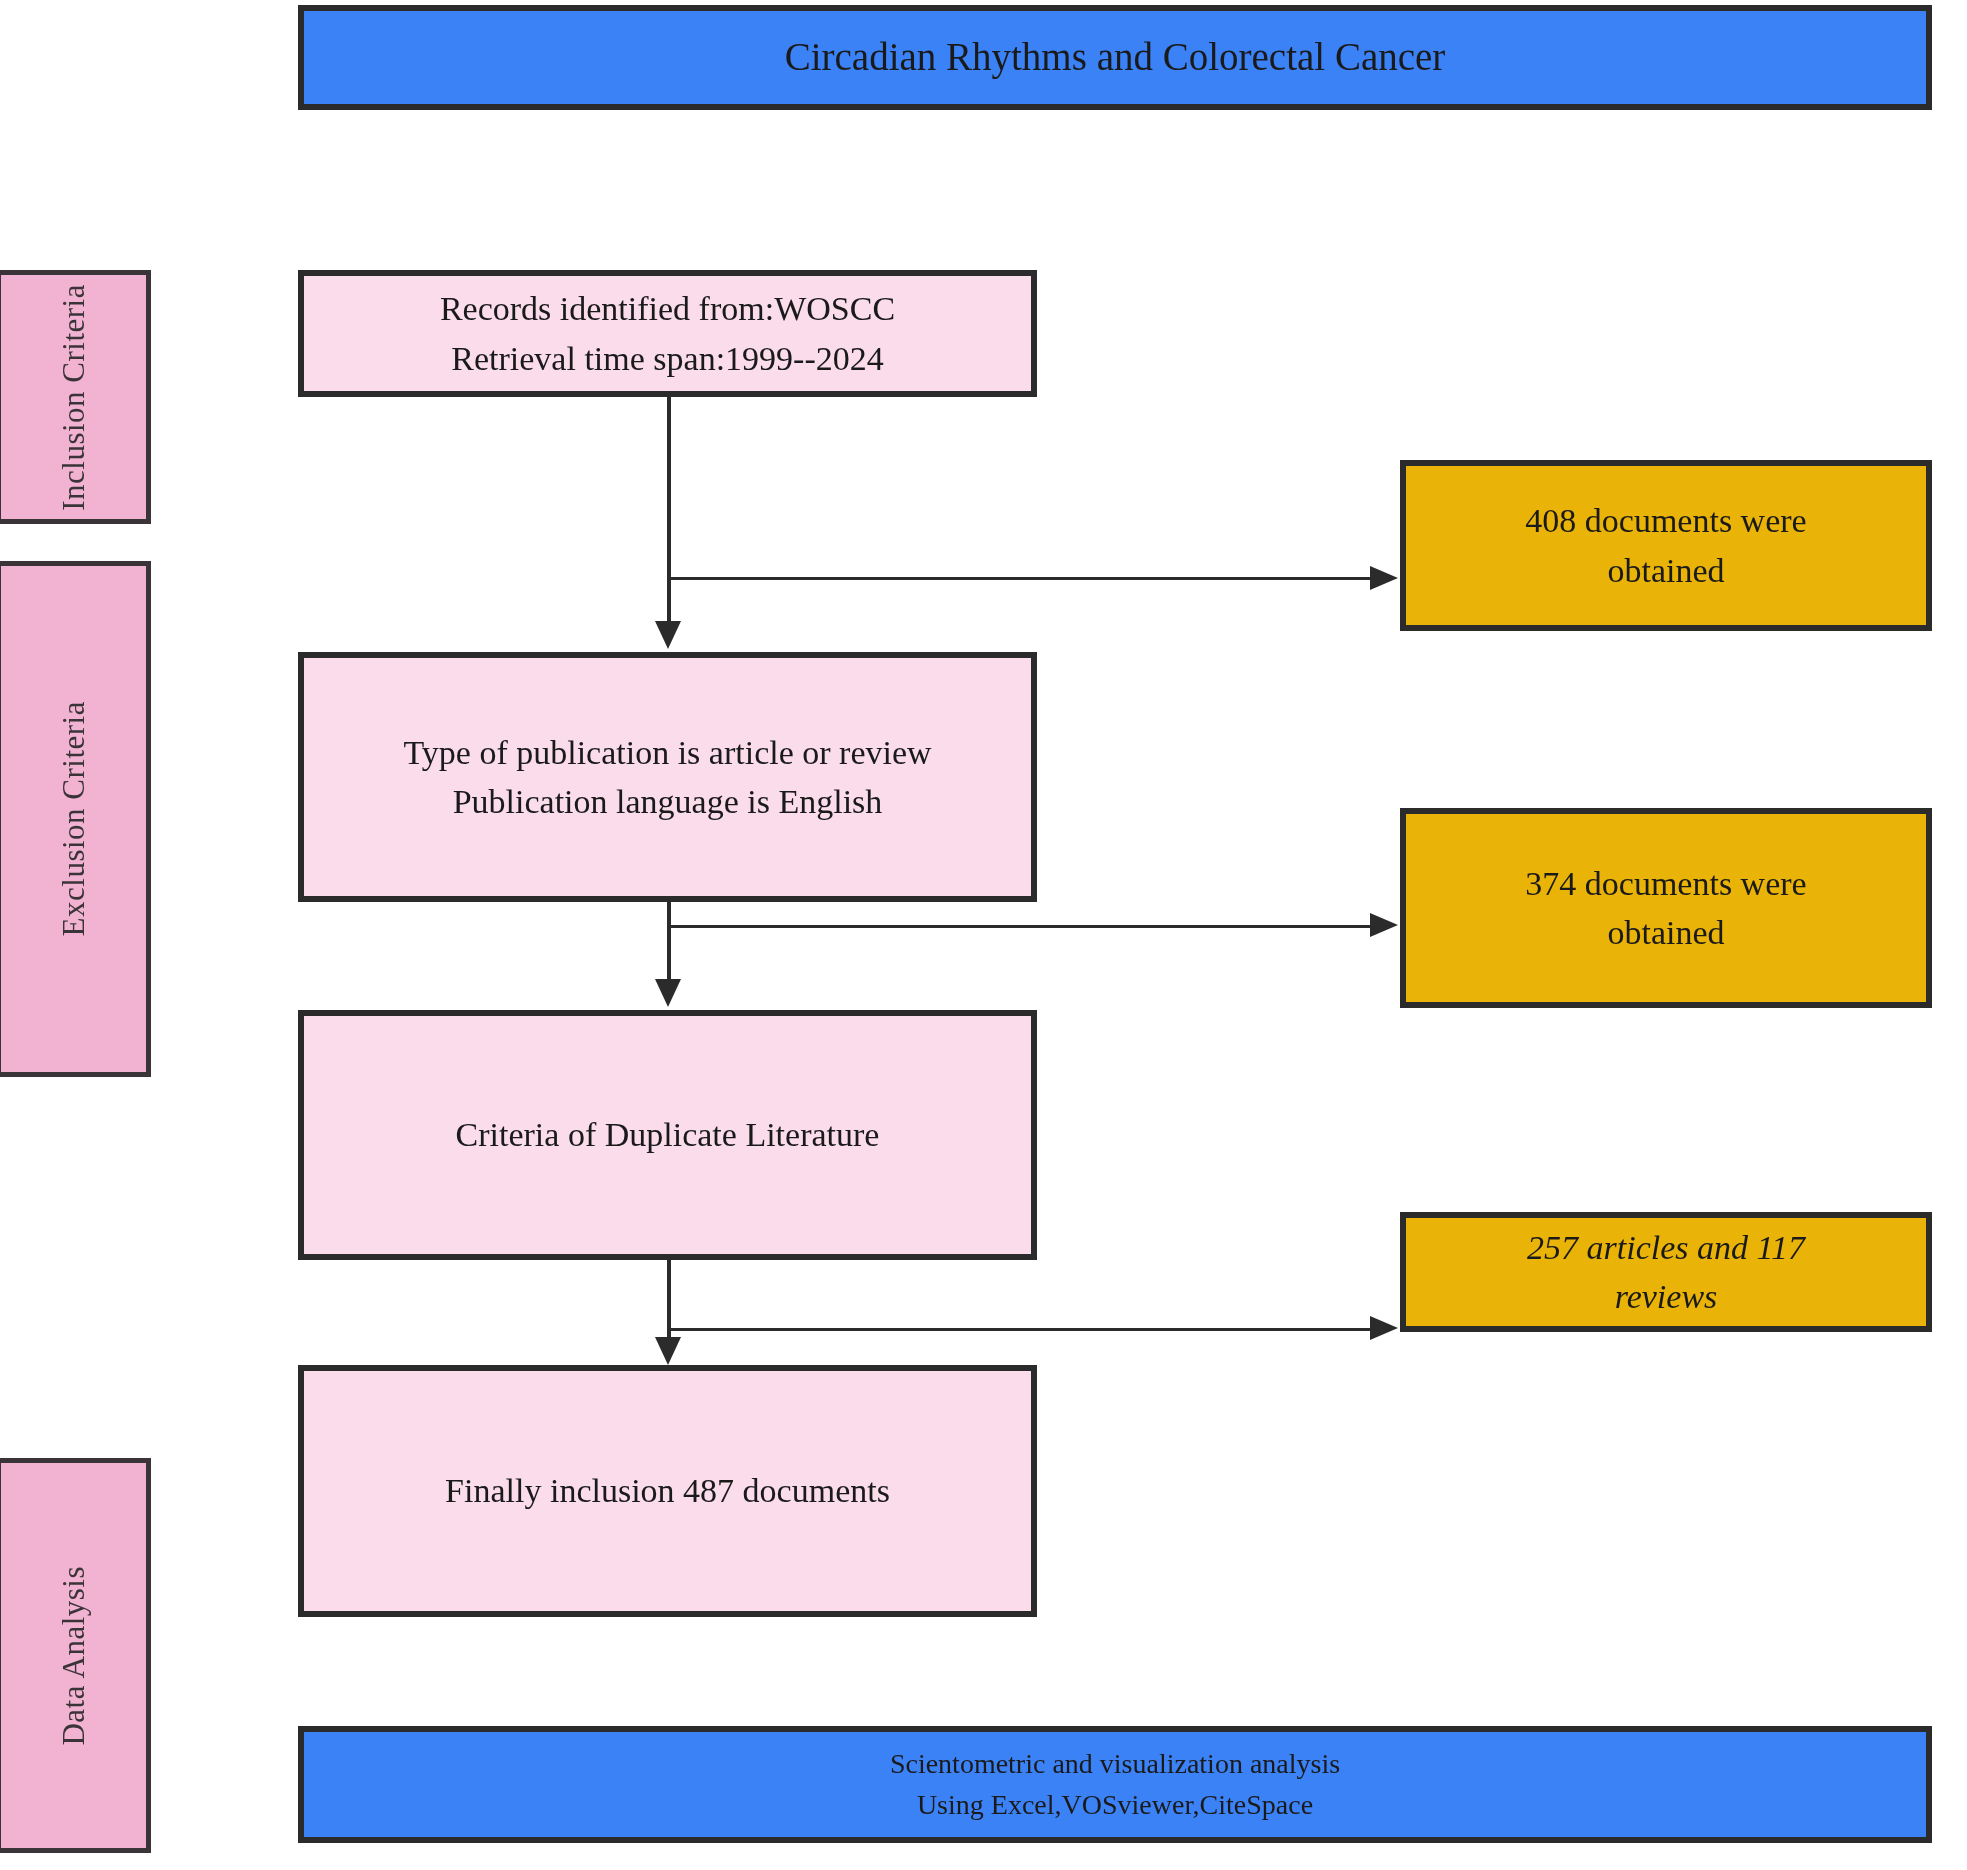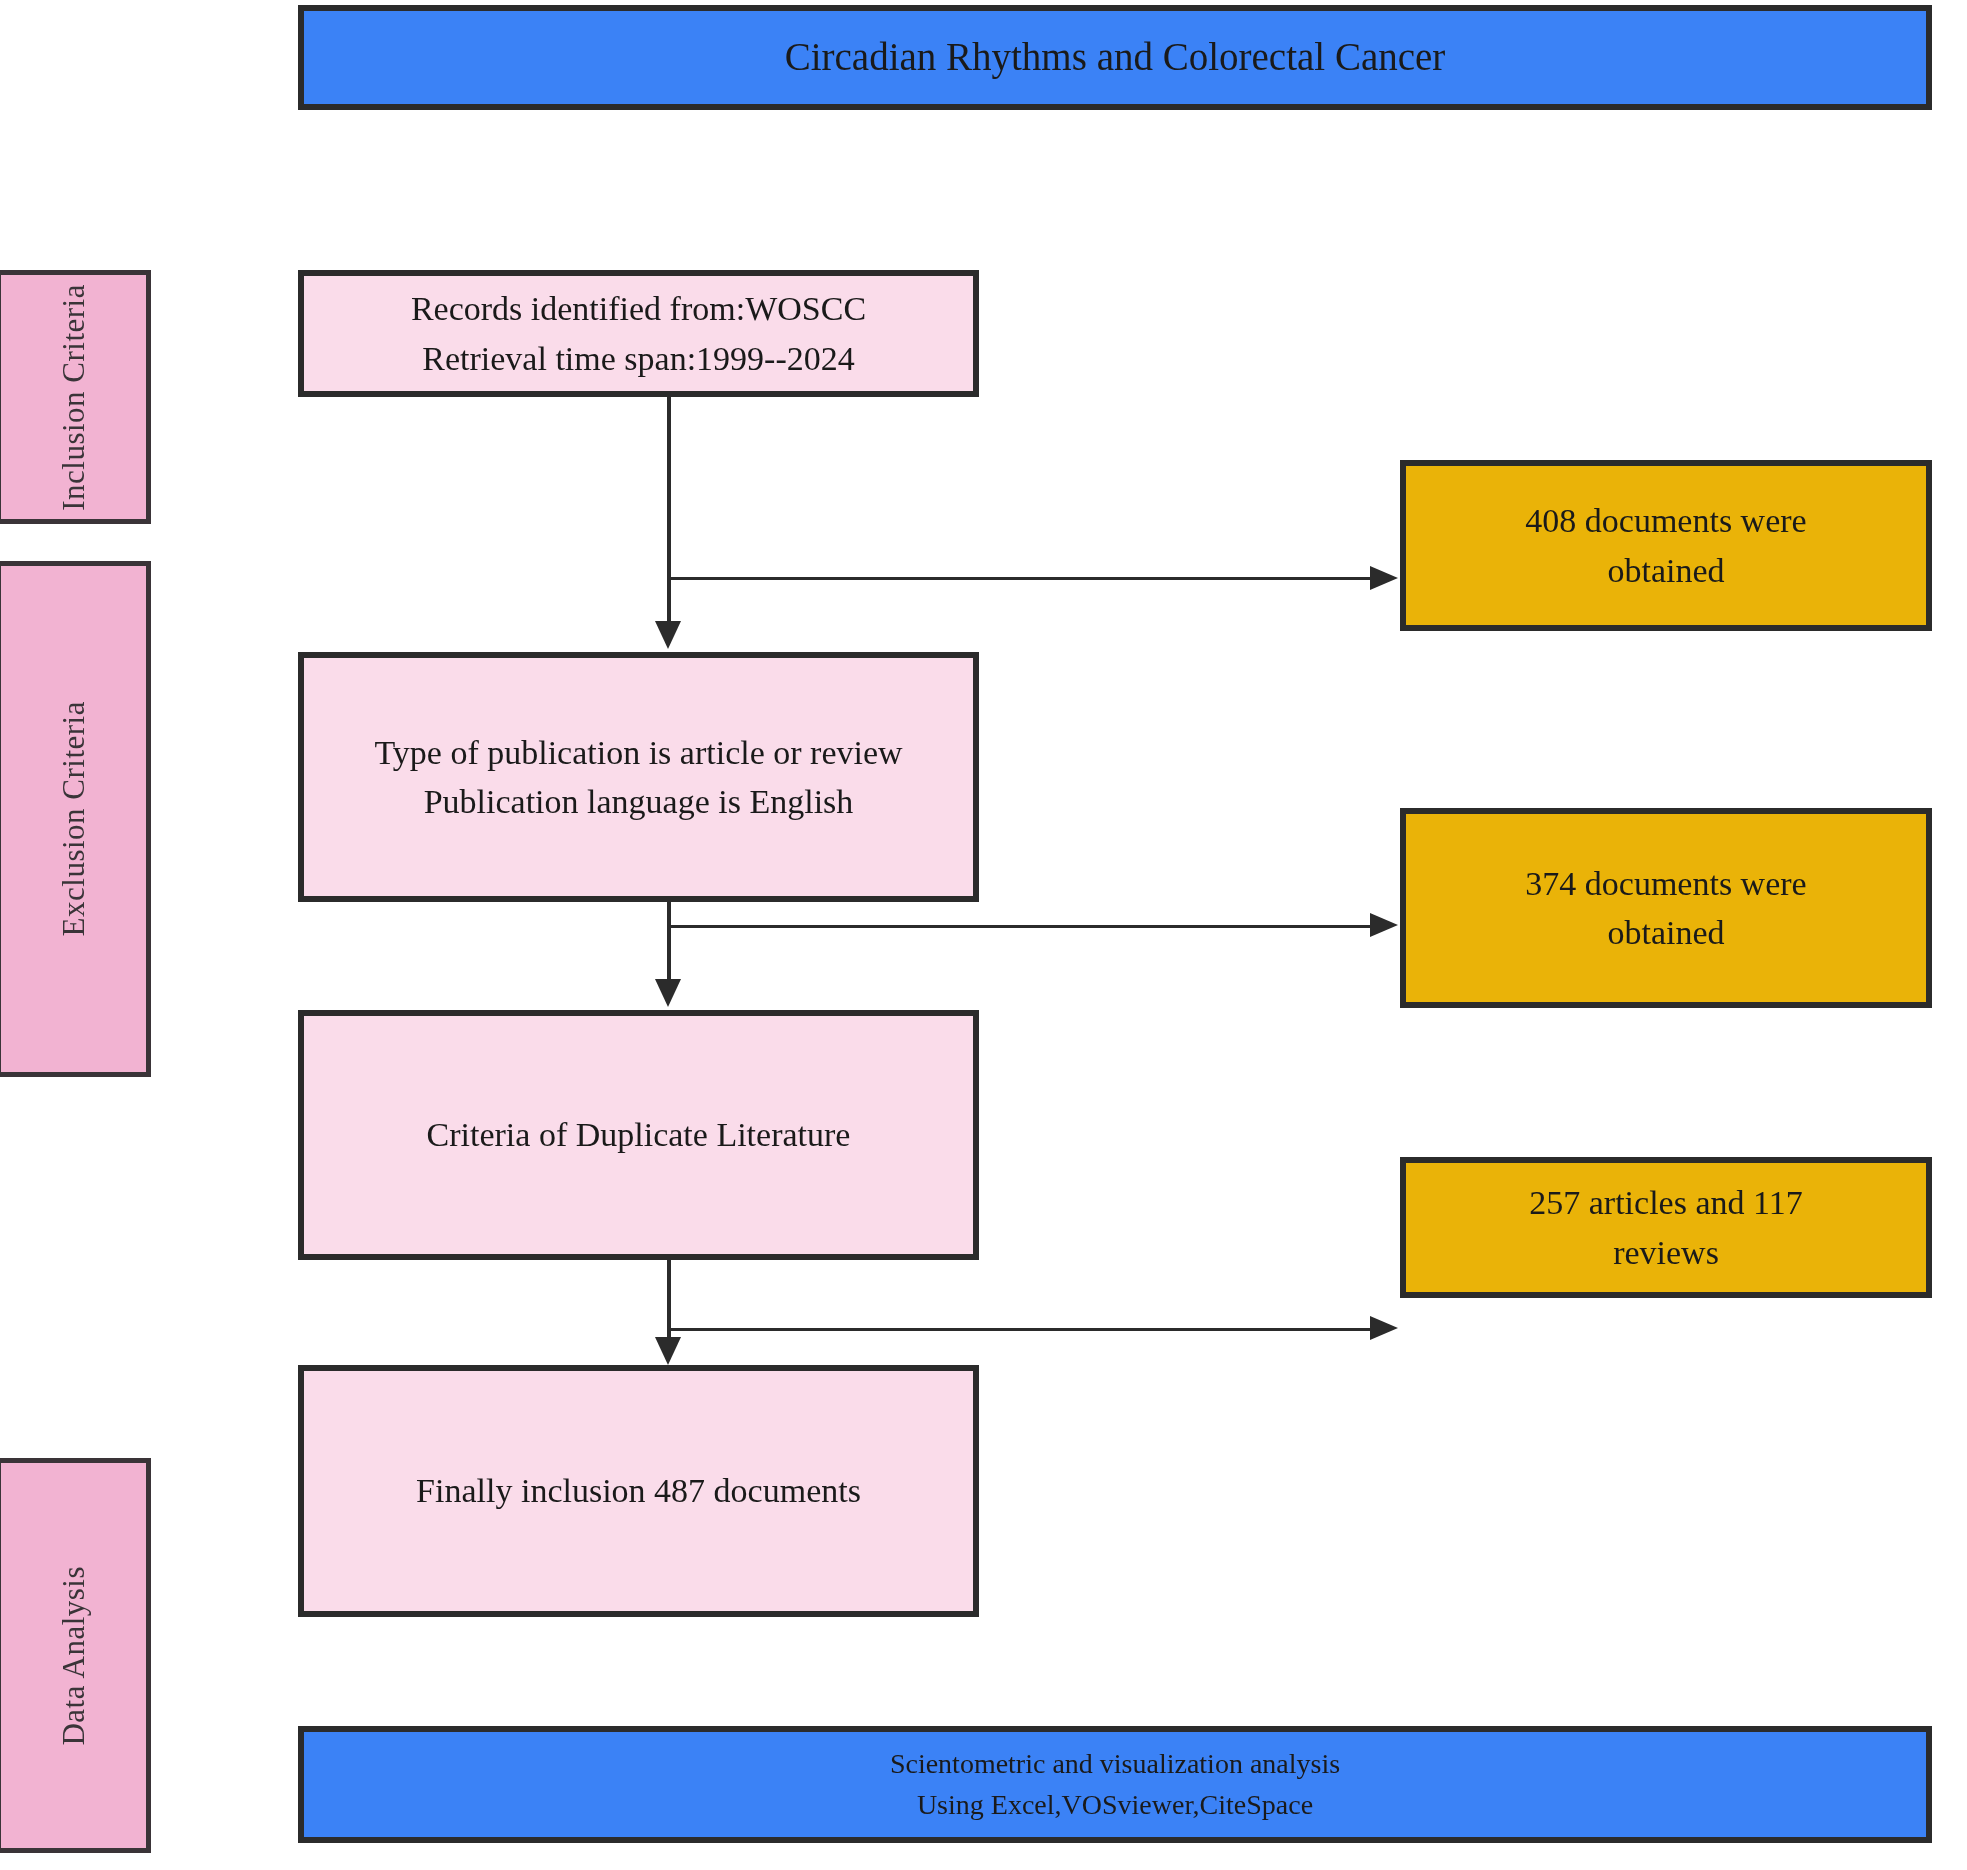--- a/index.html
+++ b/index.html
@@ -30,39 +30,39 @@
   .phase .vtxt{
         writing-mode:vertical-rl;
         transform:rotate(180deg);
         font-size:31px;letter-spacing:0.5px;white-space:nowrap;color:#3a3438;}
 
   #phase-inclusion{left:-3.8px;top:270px;width:155px;height:254px;}
   #phase-exclusion{left:-3.8px;top:561px;width:155px;height:516px;}
   #phase-analysis {left:-3.8px;top:1458px;width:155px;height:395px;}
 
   
-  .step{left:298px;width:681px;font-size:34px;justify-content:flex-end;}
+  .step{left:298px;width:739px;font-size:34px;justify-content:flex-end;}
   #step-1{top:270px;height:126px;}
   #step-2{top:652px;height:124px;}
   #step-3{top:1010px;height:124px;}
   #step-4{top:1365px;height:126px;}
 
   
   #step-1{height:127px;}
   #step-1,#step-2,#step-3,#step-4{height:auto;}
 
   #step-1{top:270px;height:127px;}
   
   #step-1{top:270px;height:127px;}
 
   
   .result{left:1400px;width:532px;font-size:34px;}
   #result-1{top:460px;height:171px;}
   #result-2{top:808px;height:200px;}
-  #result-3{top:1157px;height:141px;}
+  #result-3{top:1212px;height:120px;font-style:italic;}
 
   
   #bottom-banner{left:298px;top:1726px;width:1634px;height:117px;font-size:28px;}
 
   
   .vline{position:absolute;background:#2b2b2b;width:3.8px;}
   .hline{position:absolute;background:#2b2b2b;height:2.8px;}
   .arrow-down{position:absolute;width:0;height:0;
        border-left:13px solid transparent;border-right:13px solid transparent;
        border-top:28px solid #2b2b2b;}

